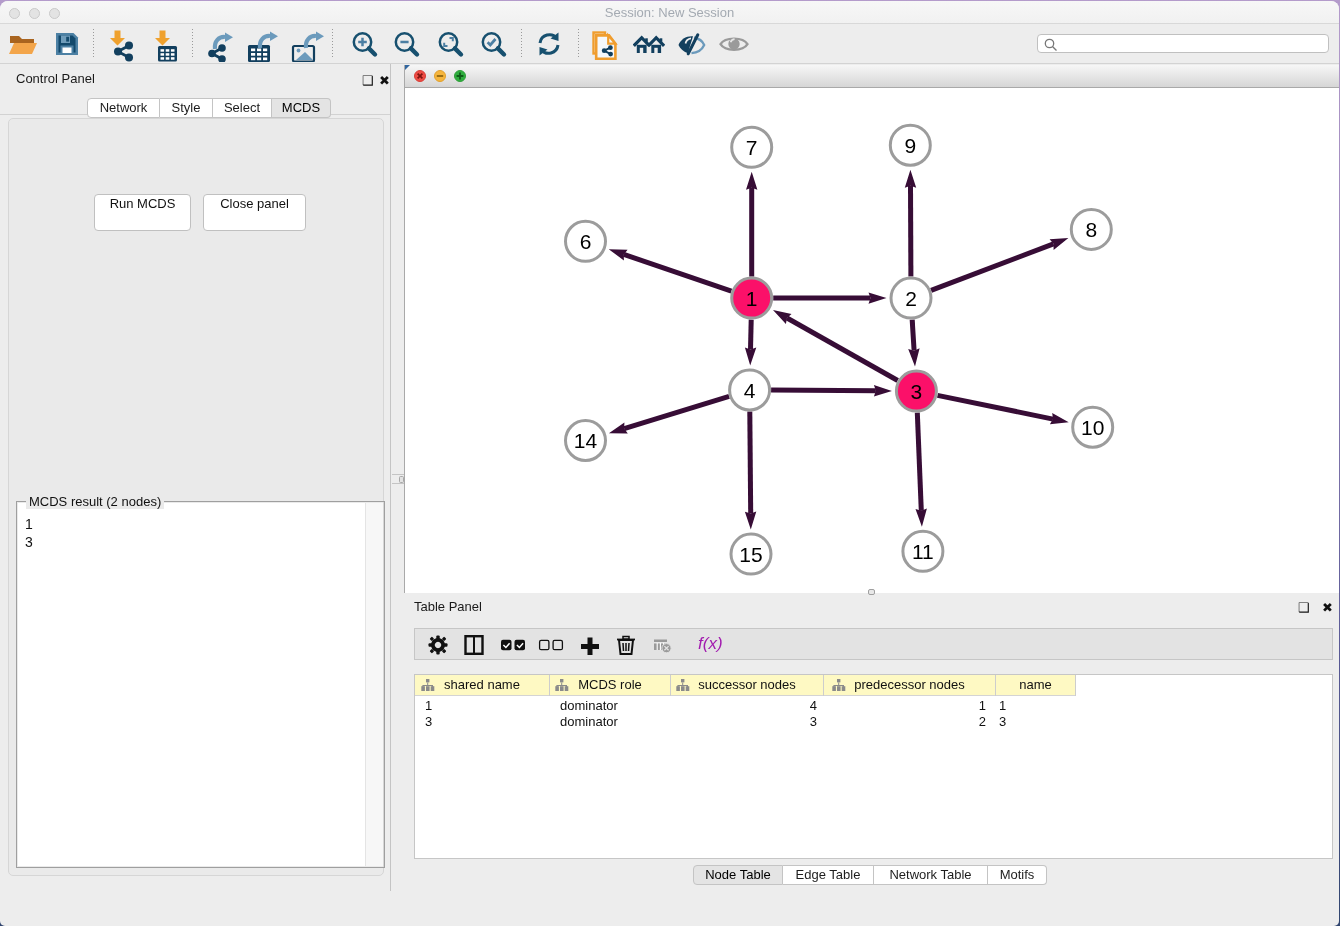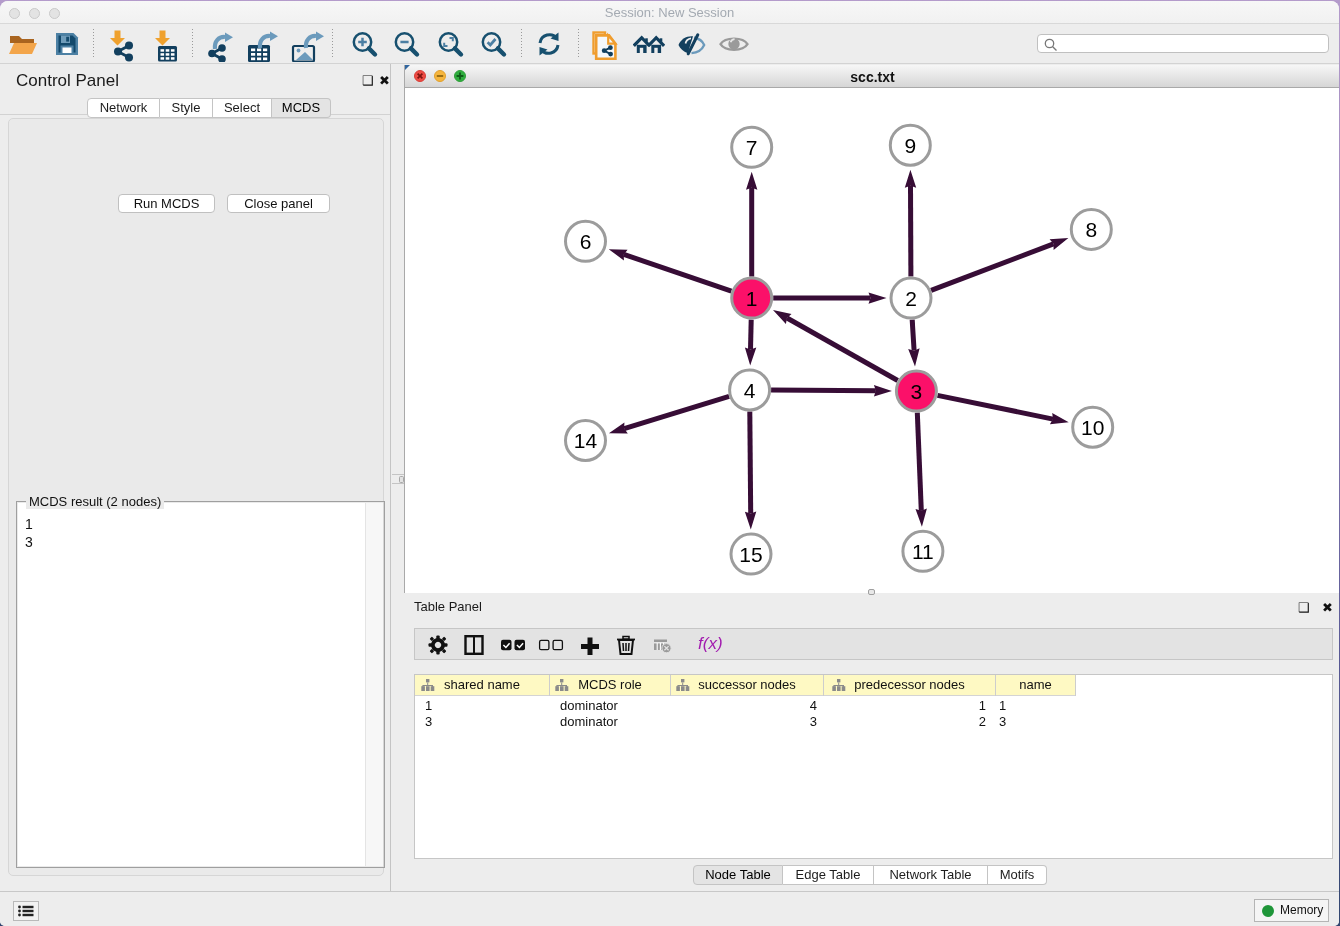--- a/index.html
+++ b/index.html
@@ -10,32 +10,32 @@
   #titlebar { position:absolute; left:0; top:0; width:100%; height:23px; background:linear-gradient(#f7f7f7,#f1f1f1); border-bottom:1px solid #d8d8d8; }
   .tl-circle { position:absolute; top:7px; width:11px; height:11px; border-radius:50%; background:#e3e3e3; border:1px solid #c9c9c9; }
   #wintitle { position:absolute; top:4px; left:0; width:100%; text-align:center; font-size:13px; color:#a4aab2; }
   
   #toolbar { position:absolute; left:0; top:23px; width:100%; height:40px; background:#ededed; border-bottom:1px solid #d3d3d3; }
   .tbi { position:absolute; top:6px; }
   .tbsep { position:absolute; top:5px; width:1px; height:29px; background-image:linear-gradient(#9a9a9a 33%, rgba(0,0,0,0) 0%); background-size:1px 3px; }
   #searchbox { position:absolute; left:1037px; top:10px; width:292px; height:19px; background:#fff; border:1px solid #c0c0c0; border-radius:4px; }
   
   #cpanel { position:absolute; left:0; top:63px; width:391px; height:827px; background:#ededed; border-right:1px solid #c4c4c4; }
-  #cpanel-title { position:absolute; left:16px; top:7px; font-size:17px; color:#1a1a1a; }
+  #cpanel-title { position:absolute; left:16px; top:7px; font-size:13px; color:#1a1a1a; }
   .dockbtn { position:absolute; top:9px; font-size:13px; color:#111; }
   
   .seg { position:absolute; display:flex; height:20px; font-size:13px; }
   .seg > div { background:#fff; border:1px solid #c4c4c4; border-left:none; padding-top:1px; text-align:center; color:#1d1d1d; white-space:nowrap; box-sizing:border-box; }
   .seg > div:first-child { border-left:1px solid #c4c4c4; border-radius:4px 0 0 4px; }
   .seg > div:last-child { border-radius:0 4px 4px 0; }
   .seg > div.dis { background:#e4e4e4; color:#000000; }
   #cp-content { position:absolute; left:8px; top:54px; width:376px; height:758px; background:#eaeaea; border:1px solid #d6d6d6; border-radius:5px; }
   #optlabel { position:absolute; left:6px; top:20px; width:100%; text-align:center; font-size:13px; color:#111; }
   #combo { position:absolute; left:35px; top:38.5px; width:312px; height:20px; background:#fff; border:1px solid #bdbdbd; border-radius:4px; font-size:13px; color:#111; padding:2px 0 0 10px; }
-  .btn { position:absolute; top:75px; height:19px; background:#fff; border:1px solid #c0c0c0; border-radius:4px; font-size:13px; color:#111; text-align:center; line-height:17px;margin-left:24px; }
+  .btn { position:absolute; top:75px; height:37px; background:#fff; border:1px solid #c0c0c0; border-radius:4px; font-size:13px; color:#111; text-align:center; line-height:17px; }
   
   #grp { position:absolute; left:7px; top:382px; width:369px; height:367px; border:1px solid #9f9f9f; }
   #grp-label { position:absolute; left:9px; top:-8px; background:#eaeaea; padding:0 3px; font-size:13px; color:#111; }
   #grp-white { position:absolute; left:1px; top:1px; right:1px; bottom:1px; background:#fff; }
   #grp-scroll { position:absolute; right:0; top:0; width:18px; height:100%; background:#f7f7f7; border-left:1px solid #e4e4e4; }
   
   #netframe { position:absolute; left:404px; top:64px; width:936px; height:528px; background:#fff; border-left:1px solid #a9a9a9; }
   #nf-title { position:absolute; left:0; top:0; width:100%; height:23px; background:linear-gradient(#f7f7f7,#d6d6d6); border-bottom:1px solid #a9a9a9; }
   #nf-title span { position:absolute; top:4px; left:0; width:100%; text-align:center; font-size:14px; font-weight:bold; color:#111; }
   .tlb { position:absolute; top:4.5px; width:12px; height:12px; border-radius:50%; }
@@ -261,21 +261,20 @@
       <div class="tlb" style="left:29px; background:#f6b53c; border:1px solid #e0a02e;">
           <svg width="10" height="10" viewBox="0 0 10 10" style="position:absolute;left:0;top:0;">
             <path d="M1.8,5 L8.2,5" stroke="#9a6e14" stroke-width="1.8"></path>
           </svg>
         </div>
       <div class="tlb" style="left:49px; background:#2fae3e; border:1px solid #2f9e3a;">
           <svg width="10" height="10" viewBox="0 0 10 10" style="position:absolute;left:0;top:0;">
             <path d="M5,1.6 L5,8.4 M1.6,5 L8.4,5" stroke="#0e5c18" stroke-width="1.8"></path>
           </svg>
         </div>
-      <span>scc.txt</span>
     </div>
     <div id="graph">
       <svg width="935" height="505" viewBox="0 0 935 505">
         <g stroke="#370d36" stroke-width="5">
           <line x1="346.7" y1="188.6" x2="346.7" y2="99.8"></line>
           <line x1="326.4" y1="203.1" x2="218.8" y2="166.4"></line>
           <line x1="368.2" y1="210.1" x2="465.5" y2="210.1"></line>
           <line x1="346.2" y1="231.6" x2="345.5" y2="261.5"></line>
           <line x1="492.7" y1="292.5" x2="382.0" y2="230.0"></line>
           <line x1="505.9" y1="188.6" x2="505.5" y2="97.7"></line>
@@ -444,34 +443,16 @@
       <div class="td" style="left:584px; top:38.5px;">3</div>
     </div>
     <div class="seg" style="left:289px; top:269px;">
       <div class="dis" style="width:90px">Node Table</div>
         <div style="width:91px">Edge Table</div>
         <div style="width:114px">Network Table</div>
         <div style="width:59px">Motifs</div>
     </div>
   </div>
 
-  <div id="statusbar">
-    <div id="listbtn">
-      <svg width="16" height="12" viewBox="0 0 16 12" style="position:absolute;left:4px;top:3px;">
-        <g fill="#222">
-          <circle cx="1.5" cy="2" r="1.4"></circle>
-            <circle cx="1.5" cy="6" r="1.4"></circle>
-            <circle cx="1.5" cy="10" r="1.4"></circle>
-          <rect x="4.5" y="0.8" width="11" height="2.4"></rect>
-            <rect x="4.5" y="4.8" width="11" height="2.4"></rect>
-            <rect x="4.5" y="8.8" width="11" height="2.4"></rect>
-        </g>
-      </svg>
-    </div>
-    <div id="membtn">
-      <span style="position:absolute;left:7px;top:4.5px;width:12px;height:12px;border-radius:50%;background:#1f9639;"></span>
-      <span style="position:absolute;left:25px;top:3px; font-size:12px;">Memory</span>
-    </div>
-  </div>
   <div style="position:absolute; left:392px; top:473px; width:12px; height:10px; border-top:1px solid #c4c4c4; border-bottom:1px solid #c4c4c4;"></div>
   <div style="position:absolute; left:398.5px; top:474.5px; width:5.5px; height:7px; background:#e2e2e2; border:1px solid #a8a8a8; border-radius:1.5px;"></div>
   <div style="position:absolute; left:867.5px; top:588px; width:7px; height:5.5px; background:#e8e8e8; border:1px solid #9f9f9f; border-radius:2px; z-index:6;"></div>
 </div>
 
 </body></html>

